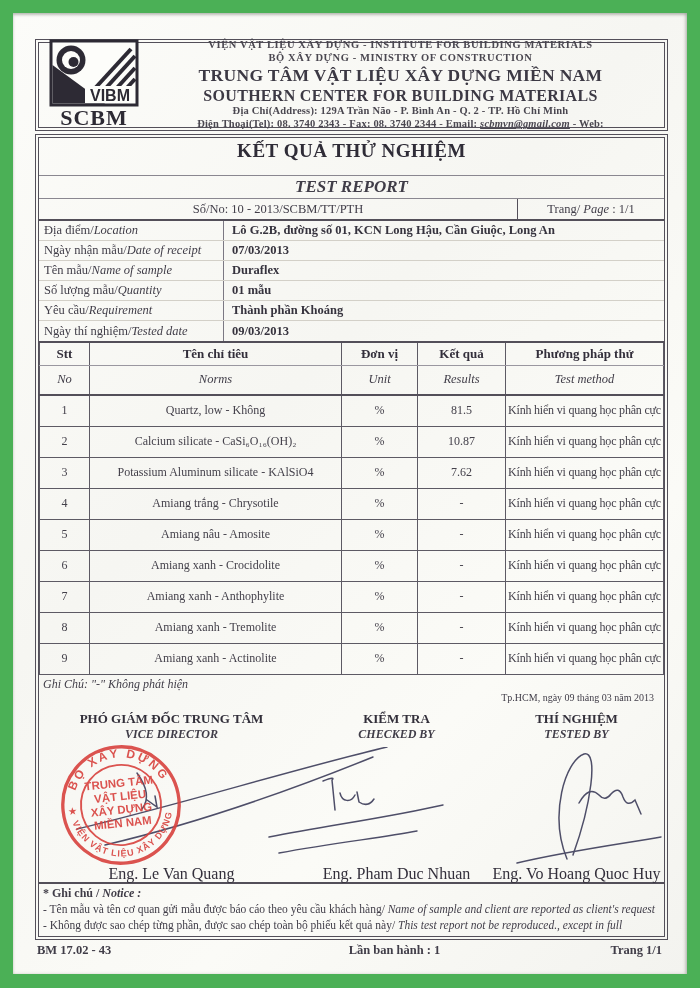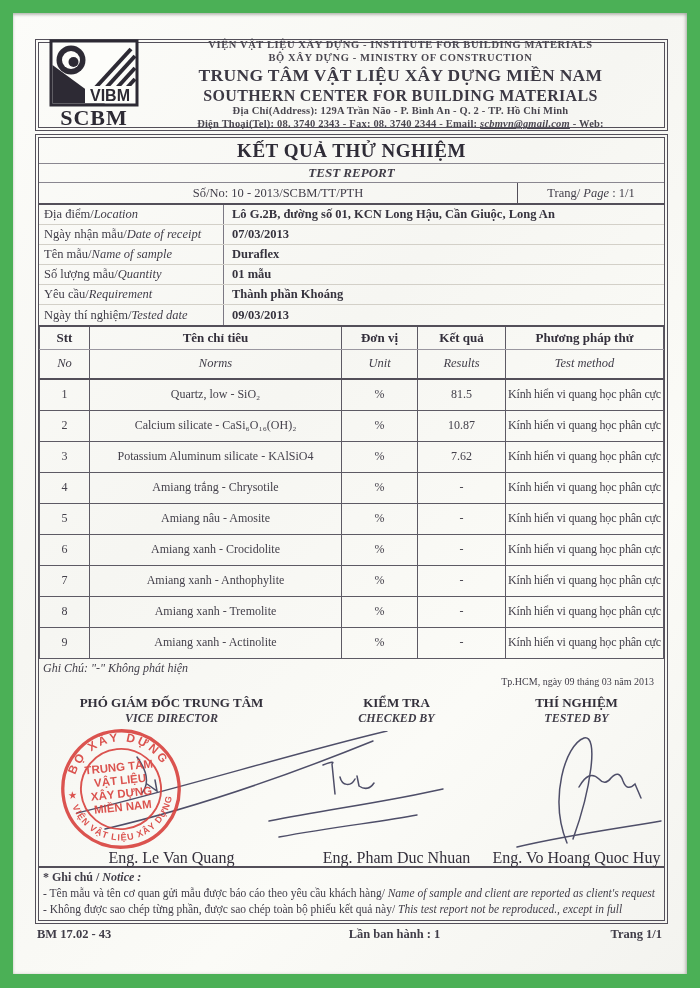--- a/index.html
+++ b/index.html
@@ -26,22 +26,22 @@
   .header-text { flex:1; text-align:center; line-height:1.22; padding-right:6px; }
   .h-small { font-size:10.5px; font-weight:bold; letter-spacing:.6px; color:#4a4750; }
   .h-name-vi { font-size:17.5px; font-weight:bold; color:#3c3944; letter-spacing:.3px; }
   .h-name-en { font-size:16px; font-weight:bold; color:#3c3944; letter-spacing:.3px; }
   .h-addr { font-size:10.5px; font-weight:bold; color:#4a4750; letter-spacing:.2px;}
   .h-email { font-style:italic; text-decoration:underline; }
 
   
   .main-box { border:4px double #534f59; margin-top:3px; background:transparent; }
   .title-vi { text-align:center; font-size:19px; font-weight:bold; color:#2f2c37;
-              letter-spacing:.5px; padding:2px 0 1px; border-bottom:1px solid #8a8790; }
-  .title-en { text-align:center; font-size:13px; font-weight:bold; font-style:italic;
+              letter-spacing:.5px; padding:2px 0 13px; border-bottom:1px solid #8a8790; }
+  .title-en { text-align:center; font-size:17px; font-weight:bold; font-style:italic;
               padding:1px 0; border-bottom:1px solid #8a8790; }
   .sono-row { display:flex; height:22px; border-bottom:2px solid #534f59; font-size:12.5px; }
   .sono-left { flex:1; text-align:center; line-height:21px; }
   .sono-right { width:147px; border-left:1px solid #534f59; text-align:center; line-height:21px; }
   .it { font-style:italic; }
 
   
   .info-row { display:flex; height:20px; border-bottom:1px solid #d3d0c8; font-size:12.5px; align-items:stretch; }
   .info-row:last-child { border-bottom:none; }
   .info-label { width:184px; padding-left:5px; display:flex; align-items:center; }
@@ -194,21 +194,21 @@
         </tr>
         <tr class="head-en">
           <th>No</th>
           <th>Norms</th>
           <th>Unit</th>
           <th>Results</th>
           <th>Test method</th>
         </tr>
         <tr>
               <td>1</td>
-              <td>Quartz, low - SiO₂</td>
+              <td>Quartz, low - Không</td>
               <td>%</td>
               <td>81.5</td>
               <td class="c-method">Kính hiển vi quang học phân cực</td>
             </tr>
         <tr>
               <td>2</td>
               <td>Calcium silicate - CaSi₆O₁₆(OH)₂</td>
               <td>%</td>
               <td>10.87</td>
               <td class="c-method">Kính hiển vi quang học phân cực</td>

